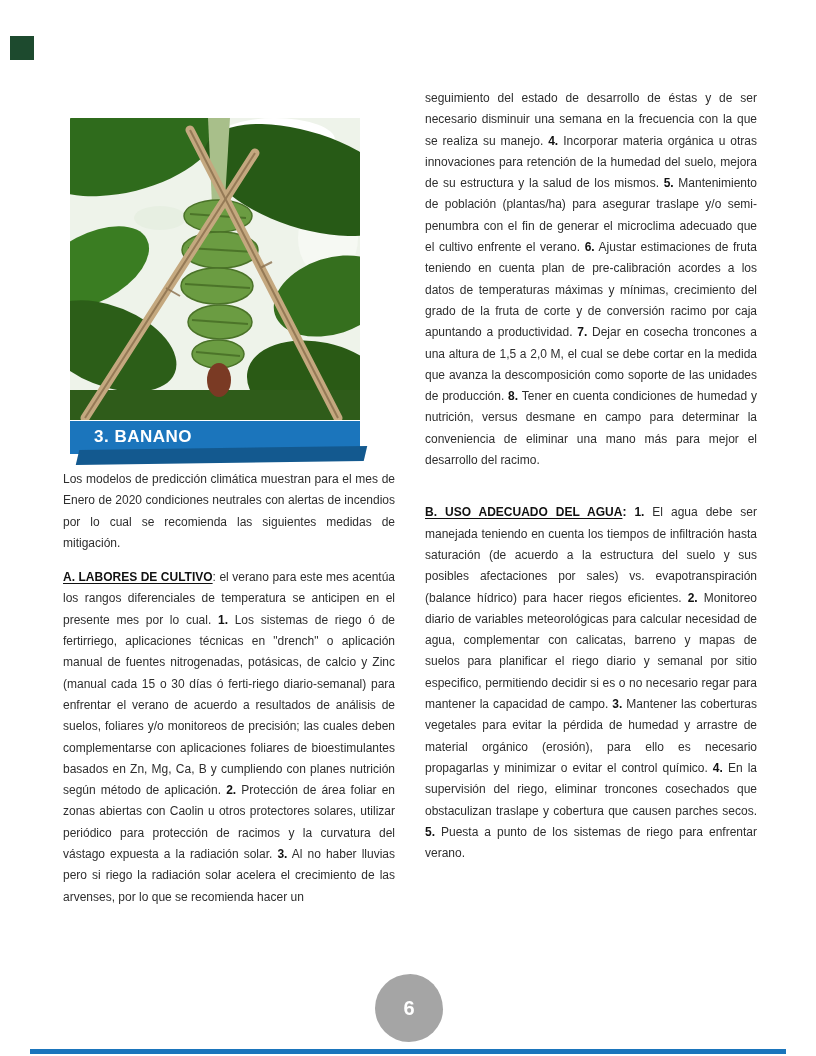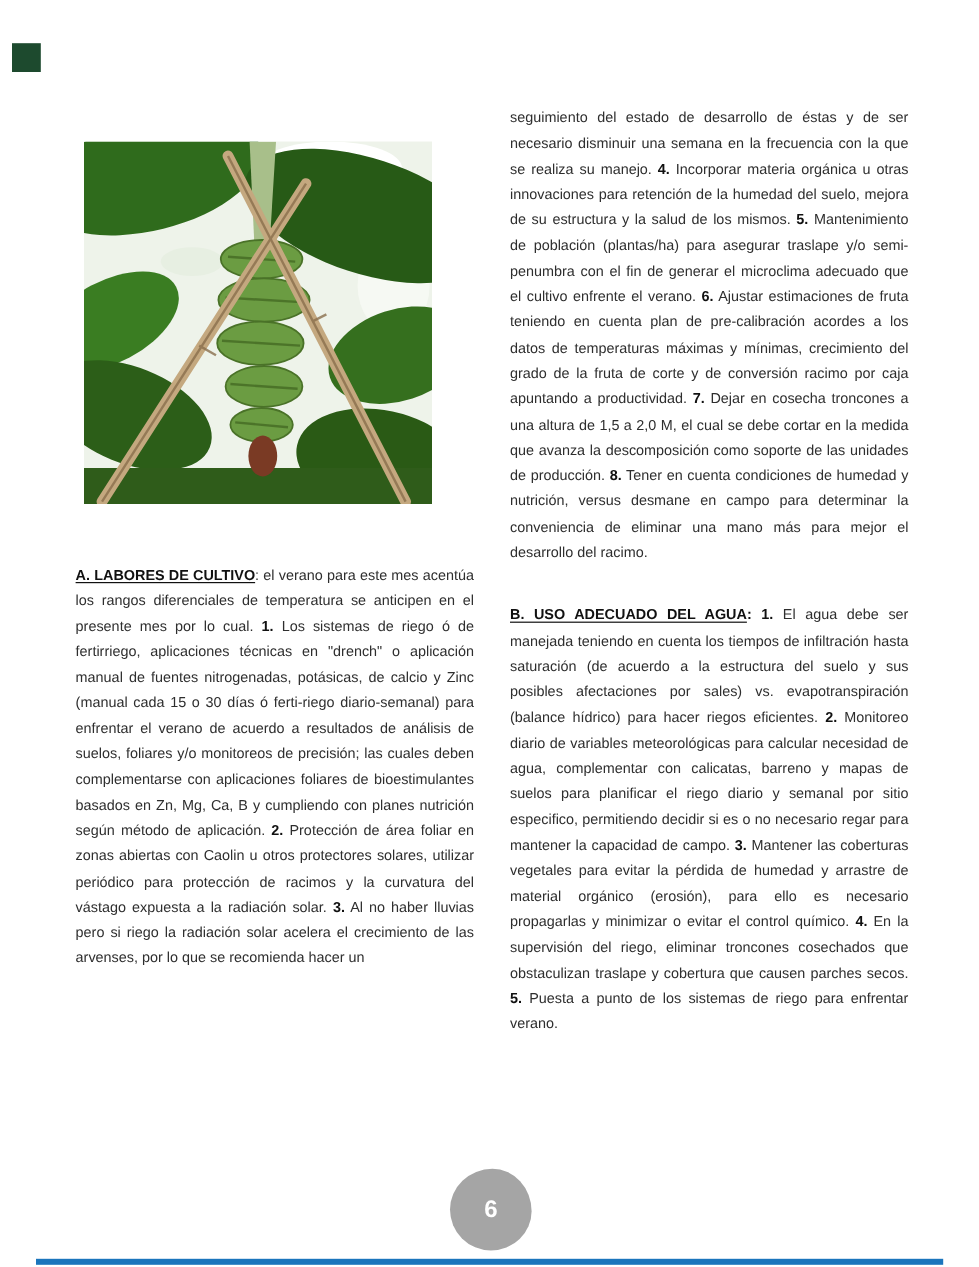--- a/index.html
+++ b/index.html
@@ -97,22 +97,26 @@
       </g>
       <g stroke="#8a6f4d" stroke-width="2" opacity="0.8">
         <line x1="15" y1="300" x2="185" y2="35"></line>
         <line x1="120" y1="12" x2="268" y2="300"></line>
         <line x1="96" y1="170" x2="110" y2="178"></line>
         <line x1="190" y1="150" x2="202" y2="144"></line>
       </g>
     </svg>
   </div>
 
+  <div class="banner">
+    <span class="banner-label">3. BANANO</span>
+  </div>
 
   <div class="col col-left">
+    <p class="para intro">Los modelos de predicción climática muestran para el mes de Enero de 2020 condiciones neutrales con alertas de incendios por lo cual se recomienda las siguientes medidas de mitigación.</p>
     <p class="para section"><span class="b u">A. LABORES DE CULTIVO</span><span>: el verano para este mes acentúa los rangos diferenciales de temperatura se anticipen en el presente mes por lo cual. </span><span class="b">1.</span><span> Los sistemas de riego ó de fertirriego, aplicaciones técnicas en "drench" o aplicación manual de fuentes nitrogenadas, potásicas, de calcio y Zinc (manual cada 15 o 30 días ó ferti-riego diario-semanal) para enfrentar el verano de acuerdo a resultados de análisis de suelos, foliares y/o monitoreos de precisión; las cuales deben complementarse con aplicaciones foliares de bioestimulantes basados en Zn, Mg, Ca, B y cumpliendo con planes nutrición según método de aplicación.  </span><span class="b">2.</span><span> Protección de área foliar en zonas abiertas con Caolin u otros protectores solares, utilizar periódico para protección de racimos y la curvatura del vástago expuesta a la radiación solar. </span><span class="b">3.</span><span> Al no haber lluvias pero si riego la radiación solar acelera el crecimiento de las arvenses, por lo que se recomienda hacer un</span></p>
   </div>
 
   <div class="col col-right">
     <p class="para"><span>seguimiento del estado de desarrollo de éstas y de ser necesario disminuir una semana en la frecuencia con la que se realiza su manejo. </span><span class="b">4.</span><span> Incorporar materia orgánica u otras innovaciones para retención de la humedad del suelo, mejora de su estructura y la salud de los mismos. </span><span class="b">5.</span><span> Mantenimiento de población (plantas/ha) para asegurar traslape y/o semi-penumbra con el fin de generar el microclima adecuado que el cultivo enfrente el verano. </span><span class="b">6.</span><span> Ajustar estimaciones de fruta teniendo en cuenta plan de pre-calibración acordes a los datos de temperaturas máximas y mínimas, crecimiento del grado de la fruta de corte y de conversión racimo por caja apuntando a productividad. </span><span class="b">7.</span><span> Dejar en cosecha troncones a una altura de 1,5 a 2,0 M, el cual se debe cortar en la medida que avanza la descomposición como soporte de las unidades de producción. </span><span class="b">8.</span><span> Tener en cuenta condiciones de humedad y nutrición, versus desmane en campo para determinar la conveniencia de eliminar una mano más para mejor el desarrollo del racimo.</span></p>
     <div class="gap"></div>
     <p class="para"><span class="b u">B. USO ADECUADO DEL AGUA</span><span class="b">: </span><span class="b">1.</span><span> El agua debe ser manejada teniendo en cuenta los tiempos de infiltración hasta saturación (de acuerdo a la estructura del suelo y sus posibles afectaciones por sales) vs. evapotranspiración (balance hídrico) para hacer riegos eficientes. </span><span class="b">2.</span><span> Monitoreo diario de variables meteorológicas para calcular necesidad de agua, complementar con calicatas, barreno y mapas de suelos para planificar el riego diario y semanal por sitio especifico, permitiendo decidir si es o no necesario regar para mantener la capacidad de campo. </span><span class="b">3.</span><span> Mantener las coberturas vegetales para evitar la pérdida de humedad y arrastre de material orgánico (erosión), para ello es necesario propagarlas y minimizar o evitar el control químico. </span><span class="b">4.</span><span> En la supervisión del riego, eliminar troncones cosechados que obstaculizan traslape y cobertura que causen parches secos. </span><span class="b">5.</span><span> Puesta a punto de los sistemas de riego para enfrentar verano.</span></p>
   </div>
 
   <div class="page-number-badge">

